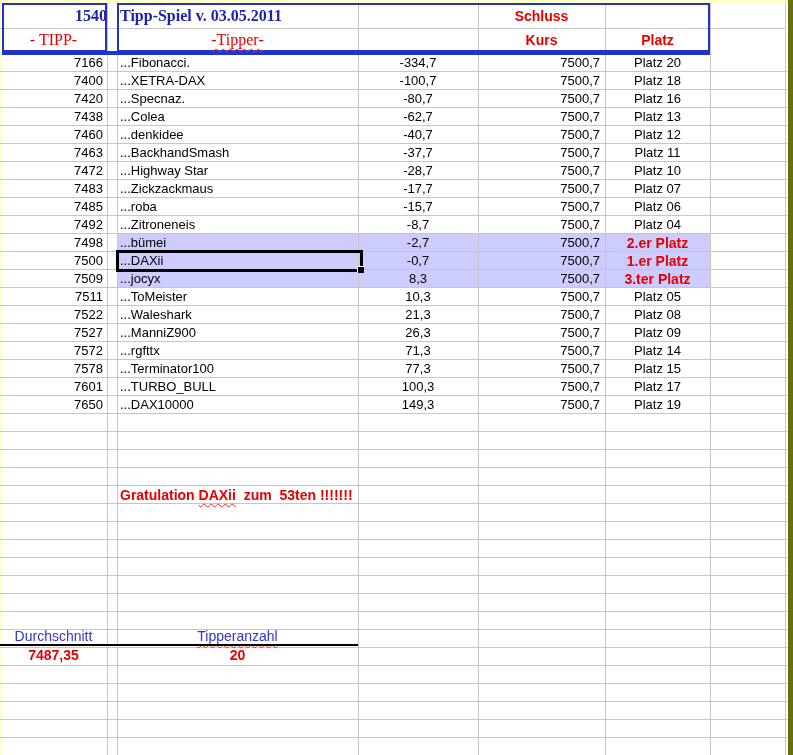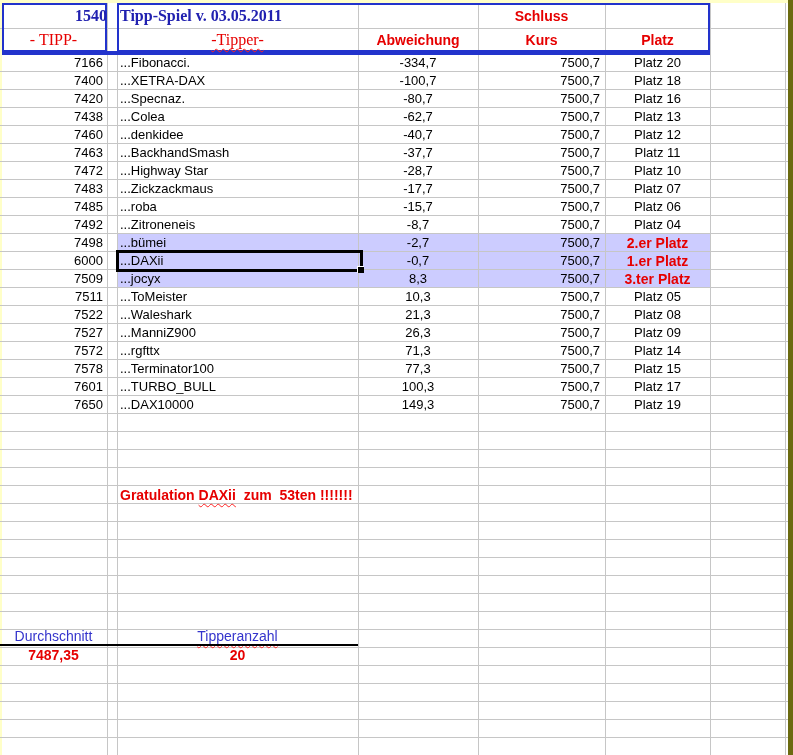--- a/index.html
+++ b/index.html
@@ -78,21 +78,20 @@
 
   <div class="boxA"></div>
   <div class="boxB"></div>
   <div class="bottomblue"></div>
 
   <div class="hcell serif-navy h-1540">1540</div>
   <div class="hcell serif-navy h-title">Tipp-Spiel v. 03.05.2011</div>
   <div class="hcell sans-red  h-schluss">Schluss</div>
   <div class="hcell serif-red h-tipp">- TIPP-</div>
   <div class="hcell serif-red h-tipper"><span class="squiggle">-Tipper-</span></div>
-  <div class="hcell sans-red h-abw">Abweichung</div>
   <div class="hcell sans-red h-kurs">Kurs</div>
   <div class="hcell sans-red h-platz">Platz</div>
 
   <div>
       <div class="row" style="top: 54px;">
 
       <div class="cell c-tipp">7166</div>
       <div class="cell c-tipper">...Fibonacci.</div>
       <div class="cell c-abw">-334,7</div>
       <div class="cell c-kurs">7500,7</div>
@@ -173,21 +172,21 @@
       <div class="row" style="top: 234px;">
       <div class="row-highlight" style="display: block;"></div>
       <div class="cell c-tipp">7498</div>
       <div class="cell c-tipper">...bümei</div>
       <div class="cell c-abw">-2,7</div>
       <div class="cell c-kurs">7500,7</div>
       <div class="cell c-platz platz-red">2.er Platz</div>
     </div>
       <div class="row" style="top: 252px;">
       <div class="row-highlight" style="display: block;"></div>
-      <div class="cell c-tipp">6000</div>
+      <div class="cell c-tipp">7500</div>
       <div class="cell c-tipper">...DAXii</div>
       <div class="cell c-abw">-0,7</div>
       <div class="cell c-kurs">7500,7</div>
       <div class="cell c-platz platz-red">1.er Platz</div>
     </div>
       <div class="row" style="top: 270px;">
       <div class="row-highlight" style="display: block;"></div>
       <div class="cell c-tipp">7509</div>
       <div class="cell c-tipper">...jocyx</div>
       <div class="cell c-abw">8,3</div>

